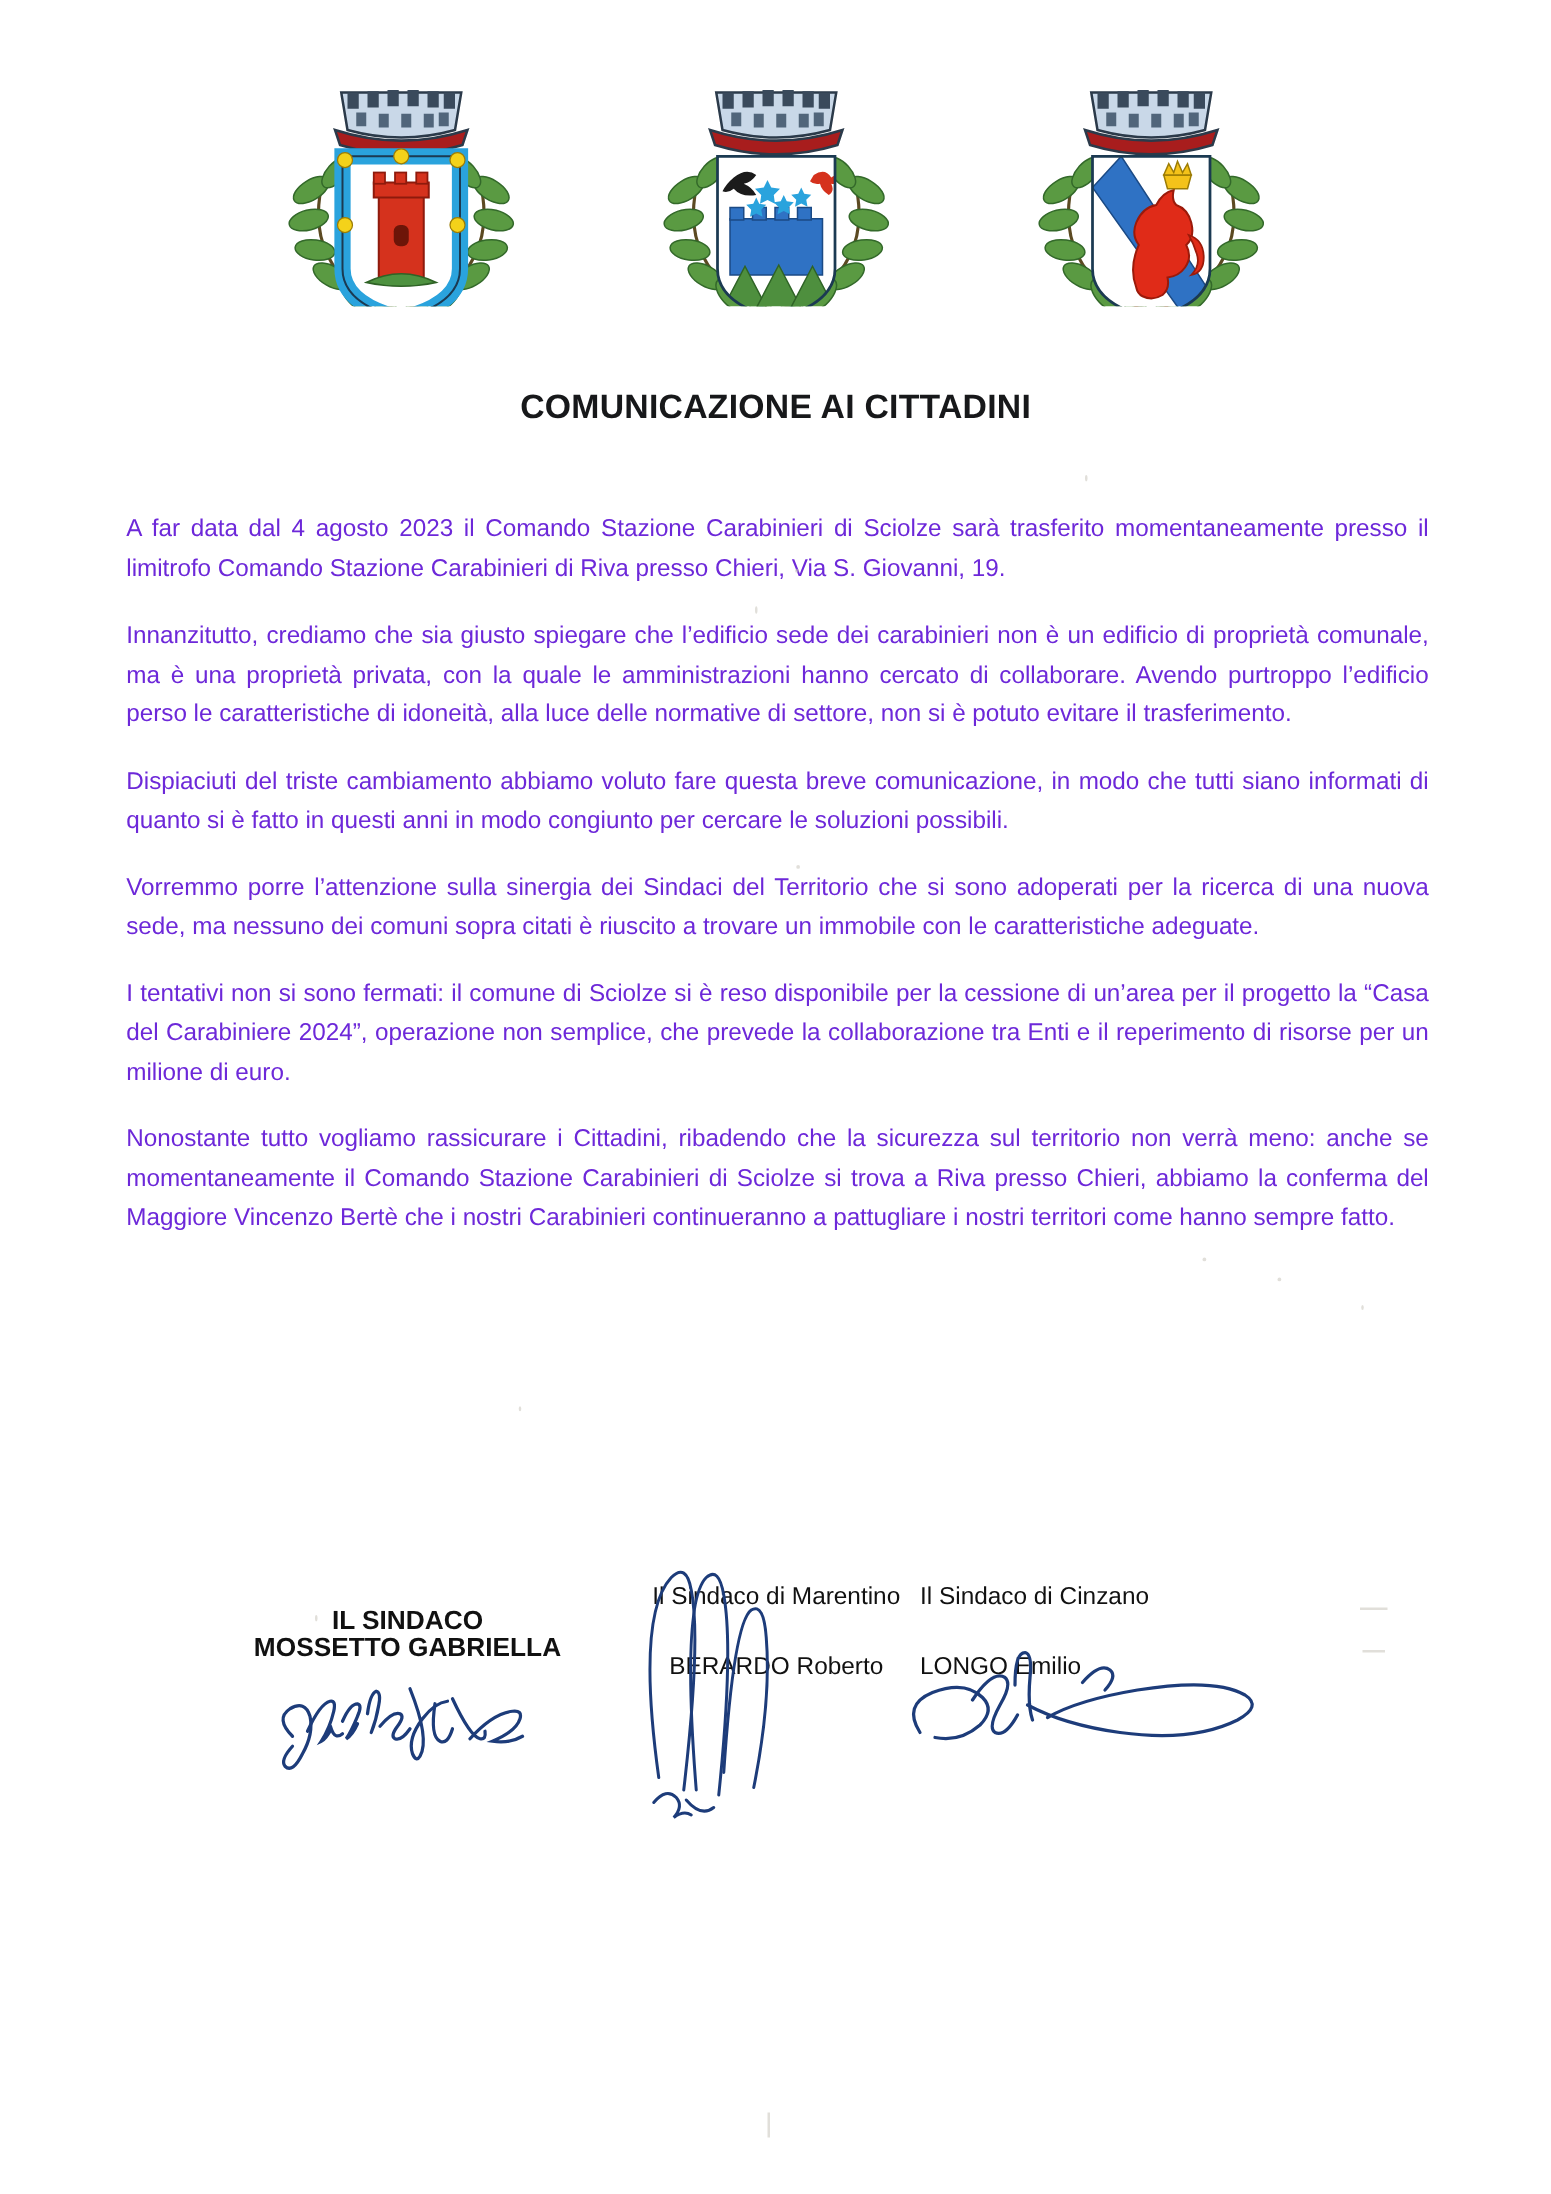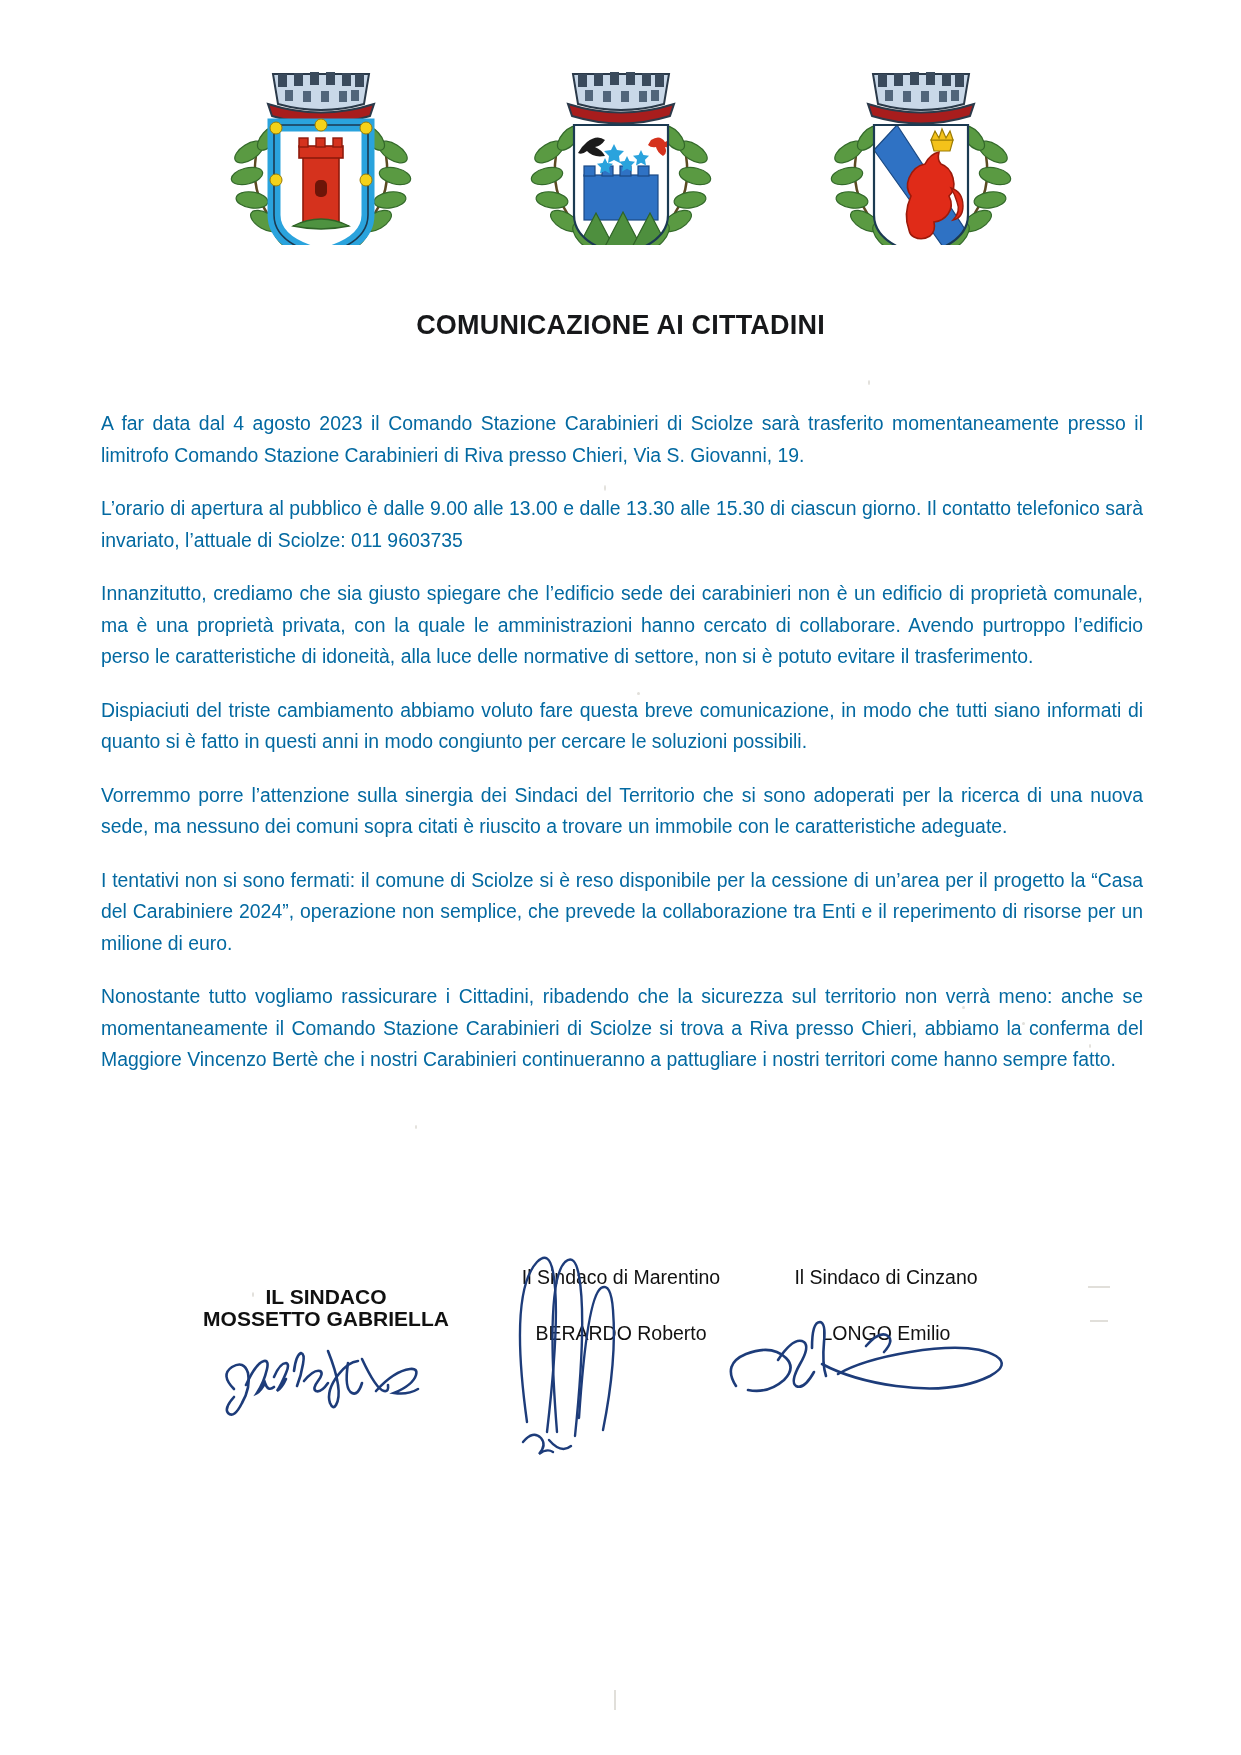--- a/index.html
+++ b/index.html
@@ -33,32 +33,32 @@
 
   
   .body{
     position:absolute;top:408px;left:101px;width:1042px;
   }
   .para{
     font-size:19.4px;
     line-height:31.5px;
     text-align:justify;
     margin:0 0 22px 0;
-    color:#0369a1;
+    color:#6d28d9;
   }
   .para.last{margin-bottom:0;}
 
   
   .sigs{
     position:absolute;top:1278px;left:101px;width:1042px;height:420px;
   }
   .sig{position:absolute;}
   .sig-1{left:75px;top:8px;width:300px;text-align:center;}
   .sig-2{left:370px;top:-14px;width:300px;text-align:center;}
-  .sig-3{left:635px;top:-14px;width:300px;text-align:center;}
+  .sig-3{left:635px;top:-14px;width:300px;text-align:left;}
 
   .sig-role{font-size:21px;font-weight:bold;line-height:22px;}
   .sig-role-2{font-size:19.5px;font-weight:normal;line-height:26px;}
   .sig-name{font-size:19.5px;line-height:26px;margin-top:30px;}
 
   .sig-ink{position:absolute;pointer-events:none;}
   .ink-1{left:40px;top:55px;}
   .ink-2{left:-10px;top:-72px;}
   .ink-3{left:-20px;top:30px;}
   .speck{position:absolute;background:#c9c4bb;border-radius:50%;opacity:.55;}
@@ -274,21 +274,20 @@
         </g>
         <path d="M93 95 h94 v90 q0 28 -47 40 q-47 -12 -47 -40 z" fill="none" stroke="#1b3a52" stroke-width="2.2"></path>
       </svg>
     </div>
   </div>
 
   <div class="title">COMUNICAZIONE AI CITTADINI</div>
 
   <div class="body">
     <p class="para">A far data dal 4 agosto 2023 il Comando Stazione Carabinieri di Sciolze sarà trasferito momentaneamente presso il limitrofo Comando Stazione Carabinieri di Riva presso Chieri, Via S. Giovanni, 19.</p>
-    <p class="para">L’orario di apertura al pubblico è dalle 9.00 alle 13.00 e dalle 13.30 alle 15.30 di ciascun giorno. Il contatto telefonico sarà invariato, l’attuale di Sciolze: 011 9603735</p>
     <p class="para">Innanzitutto, crediamo che sia giusto spiegare che l’edificio sede dei carabinieri non è un edificio di proprietà comunale, ma è una proprietà privata, con la quale le amministrazioni hanno cercato di collaborare. Avendo purtroppo l’edificio perso le caratteristiche di idoneità, alla luce delle normative di settore, non si è potuto evitare il trasferimento.</p>
     <p class="para">Dispiaciuti del triste cambiamento abbiamo voluto fare questa breve comunicazione, in modo che tutti siano informati di quanto si è fatto in questi anni in modo congiunto per cercare le soluzioni possibili.</p>
     <p class="para">Vorremmo porre l’attenzione sulla sinergia dei Sindaci del Territorio che si sono adoperati per la ricerca di una nuova sede, ma nessuno dei comuni sopra citati è riuscito a trovare un immobile con le caratteristiche adeguate.</p>
     <p class="para">I tentativi non si sono fermati: il comune di Sciolze si è reso disponibile per la cessione di un’area per il progetto la “Casa del Carabiniere 2024”, operazione non semplice, che prevede la collaborazione tra Enti e il reperimento di risorse per un milione di euro.</p>
     <p class="para last">Nonostante tutto vogliamo rassicurare i Cittadini, ribadendo che la sicurezza sul territorio non verrà meno: anche se momentaneamente il Comando Stazione Carabinieri di Sciolze si trova a Riva presso Chieri, abbiamo la conferma del Maggiore Vincenzo Bertè che i nostri Carabinieri continueranno a pattugliare i nostri territori come hanno sempre fatto.</p>
   </div>
 
   <div class="sigs">
 
     <div class="sig sig-1">

